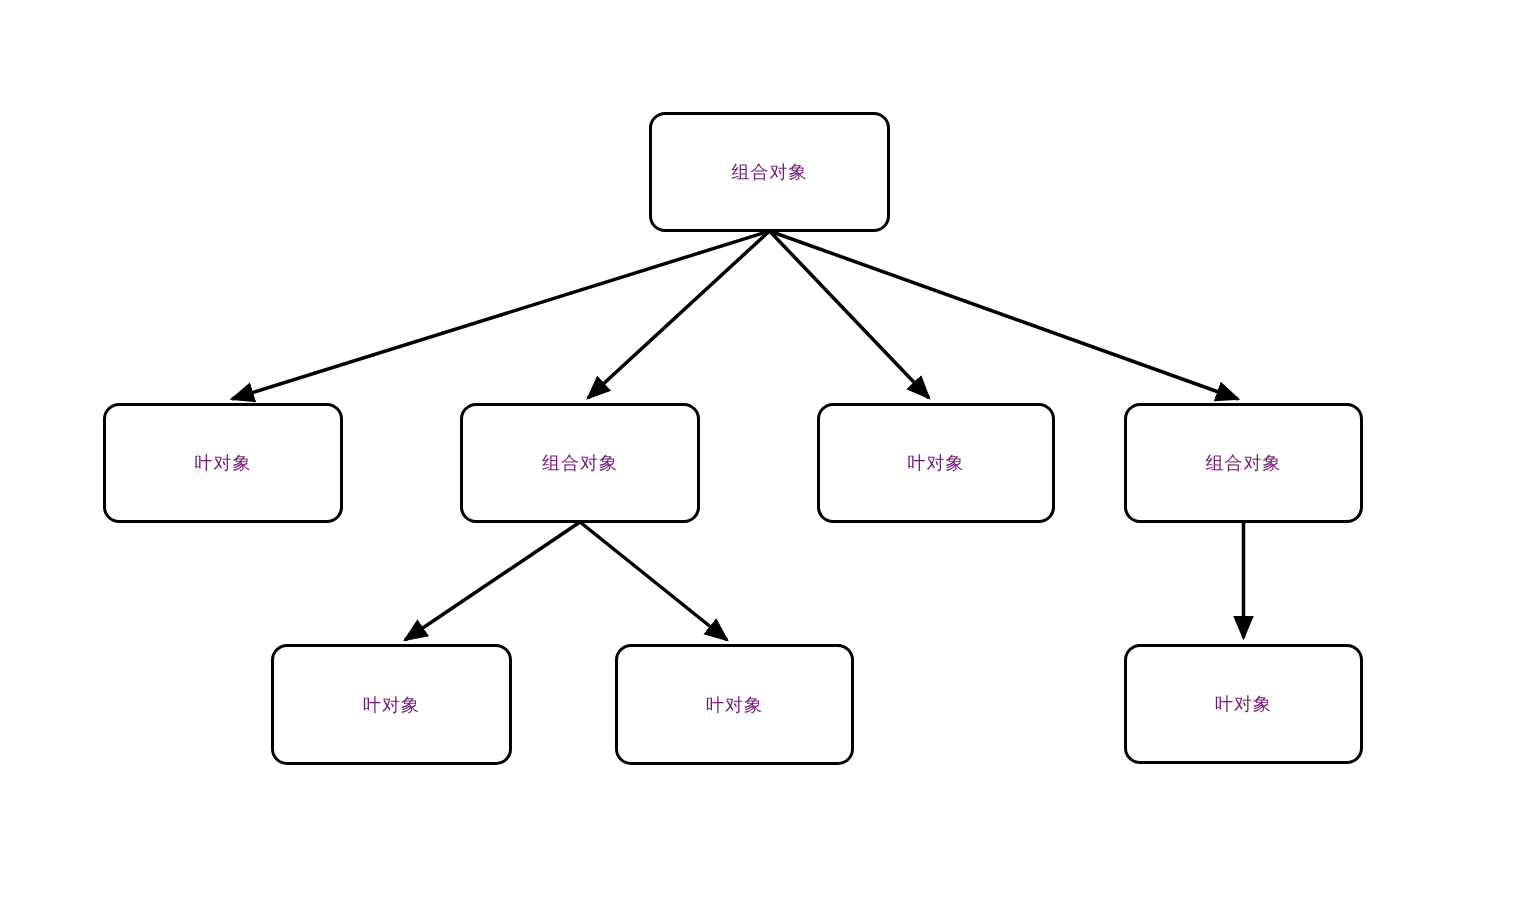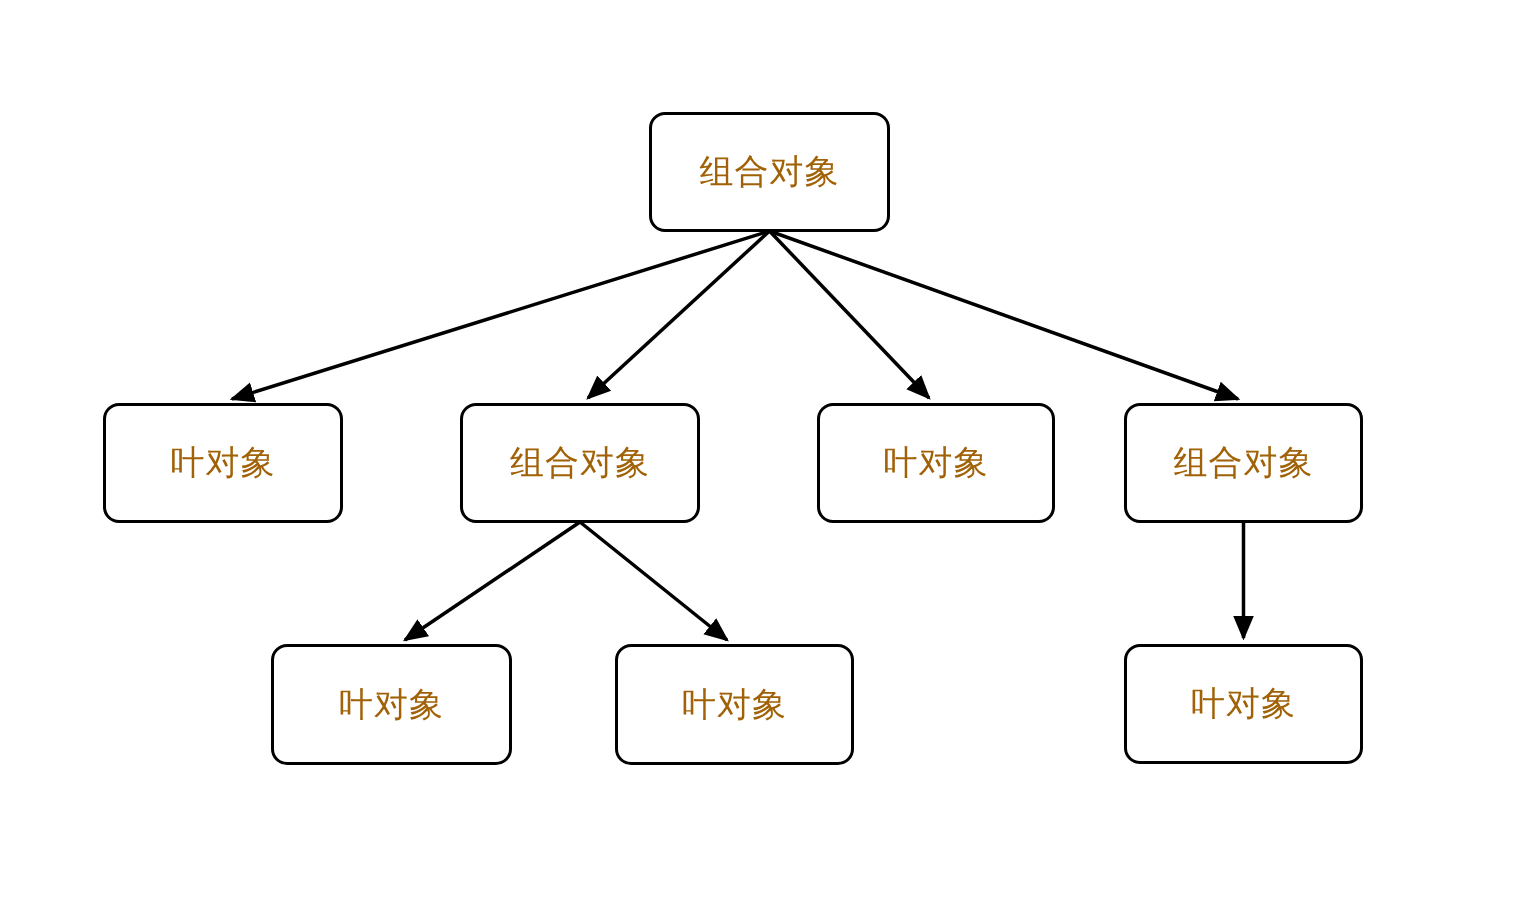--- a/index.html
+++ b/index.html
@@ -17,22 +17,22 @@
   }
   .node {
     position: absolute;
     box-sizing: border-box;
     background: #ffffff;
     border: 3.5px solid #000000;
     border-radius: 16px;
     display: flex;
     align-items: center;
     justify-content: center;
-    color: #a16207;
-    font-size: 34px;
+    color: #701a75;
+    font-size: 18px;
     letter-spacing: 1px;
     white-space: nowrap;
     cursor: default;
   }
   .node-root        { left:  649px; top: 112px; width: 241px; height: 120px; }
   .node-leaf-1      { left:  103px; top: 403px; width: 240px; height: 120px; }
   .node-composite-2 { left:  460px; top: 403px; width: 240px; height: 120px; }
   .node-leaf-2      { left:  817px; top: 403px; width: 238px; height: 120px; }
   .node-composite-3 { left: 1124px; top: 403px; width: 239px; height: 120px; }
   .node-leaf-3      { left:  271px; top: 644px; width: 241px; height: 121px; }

